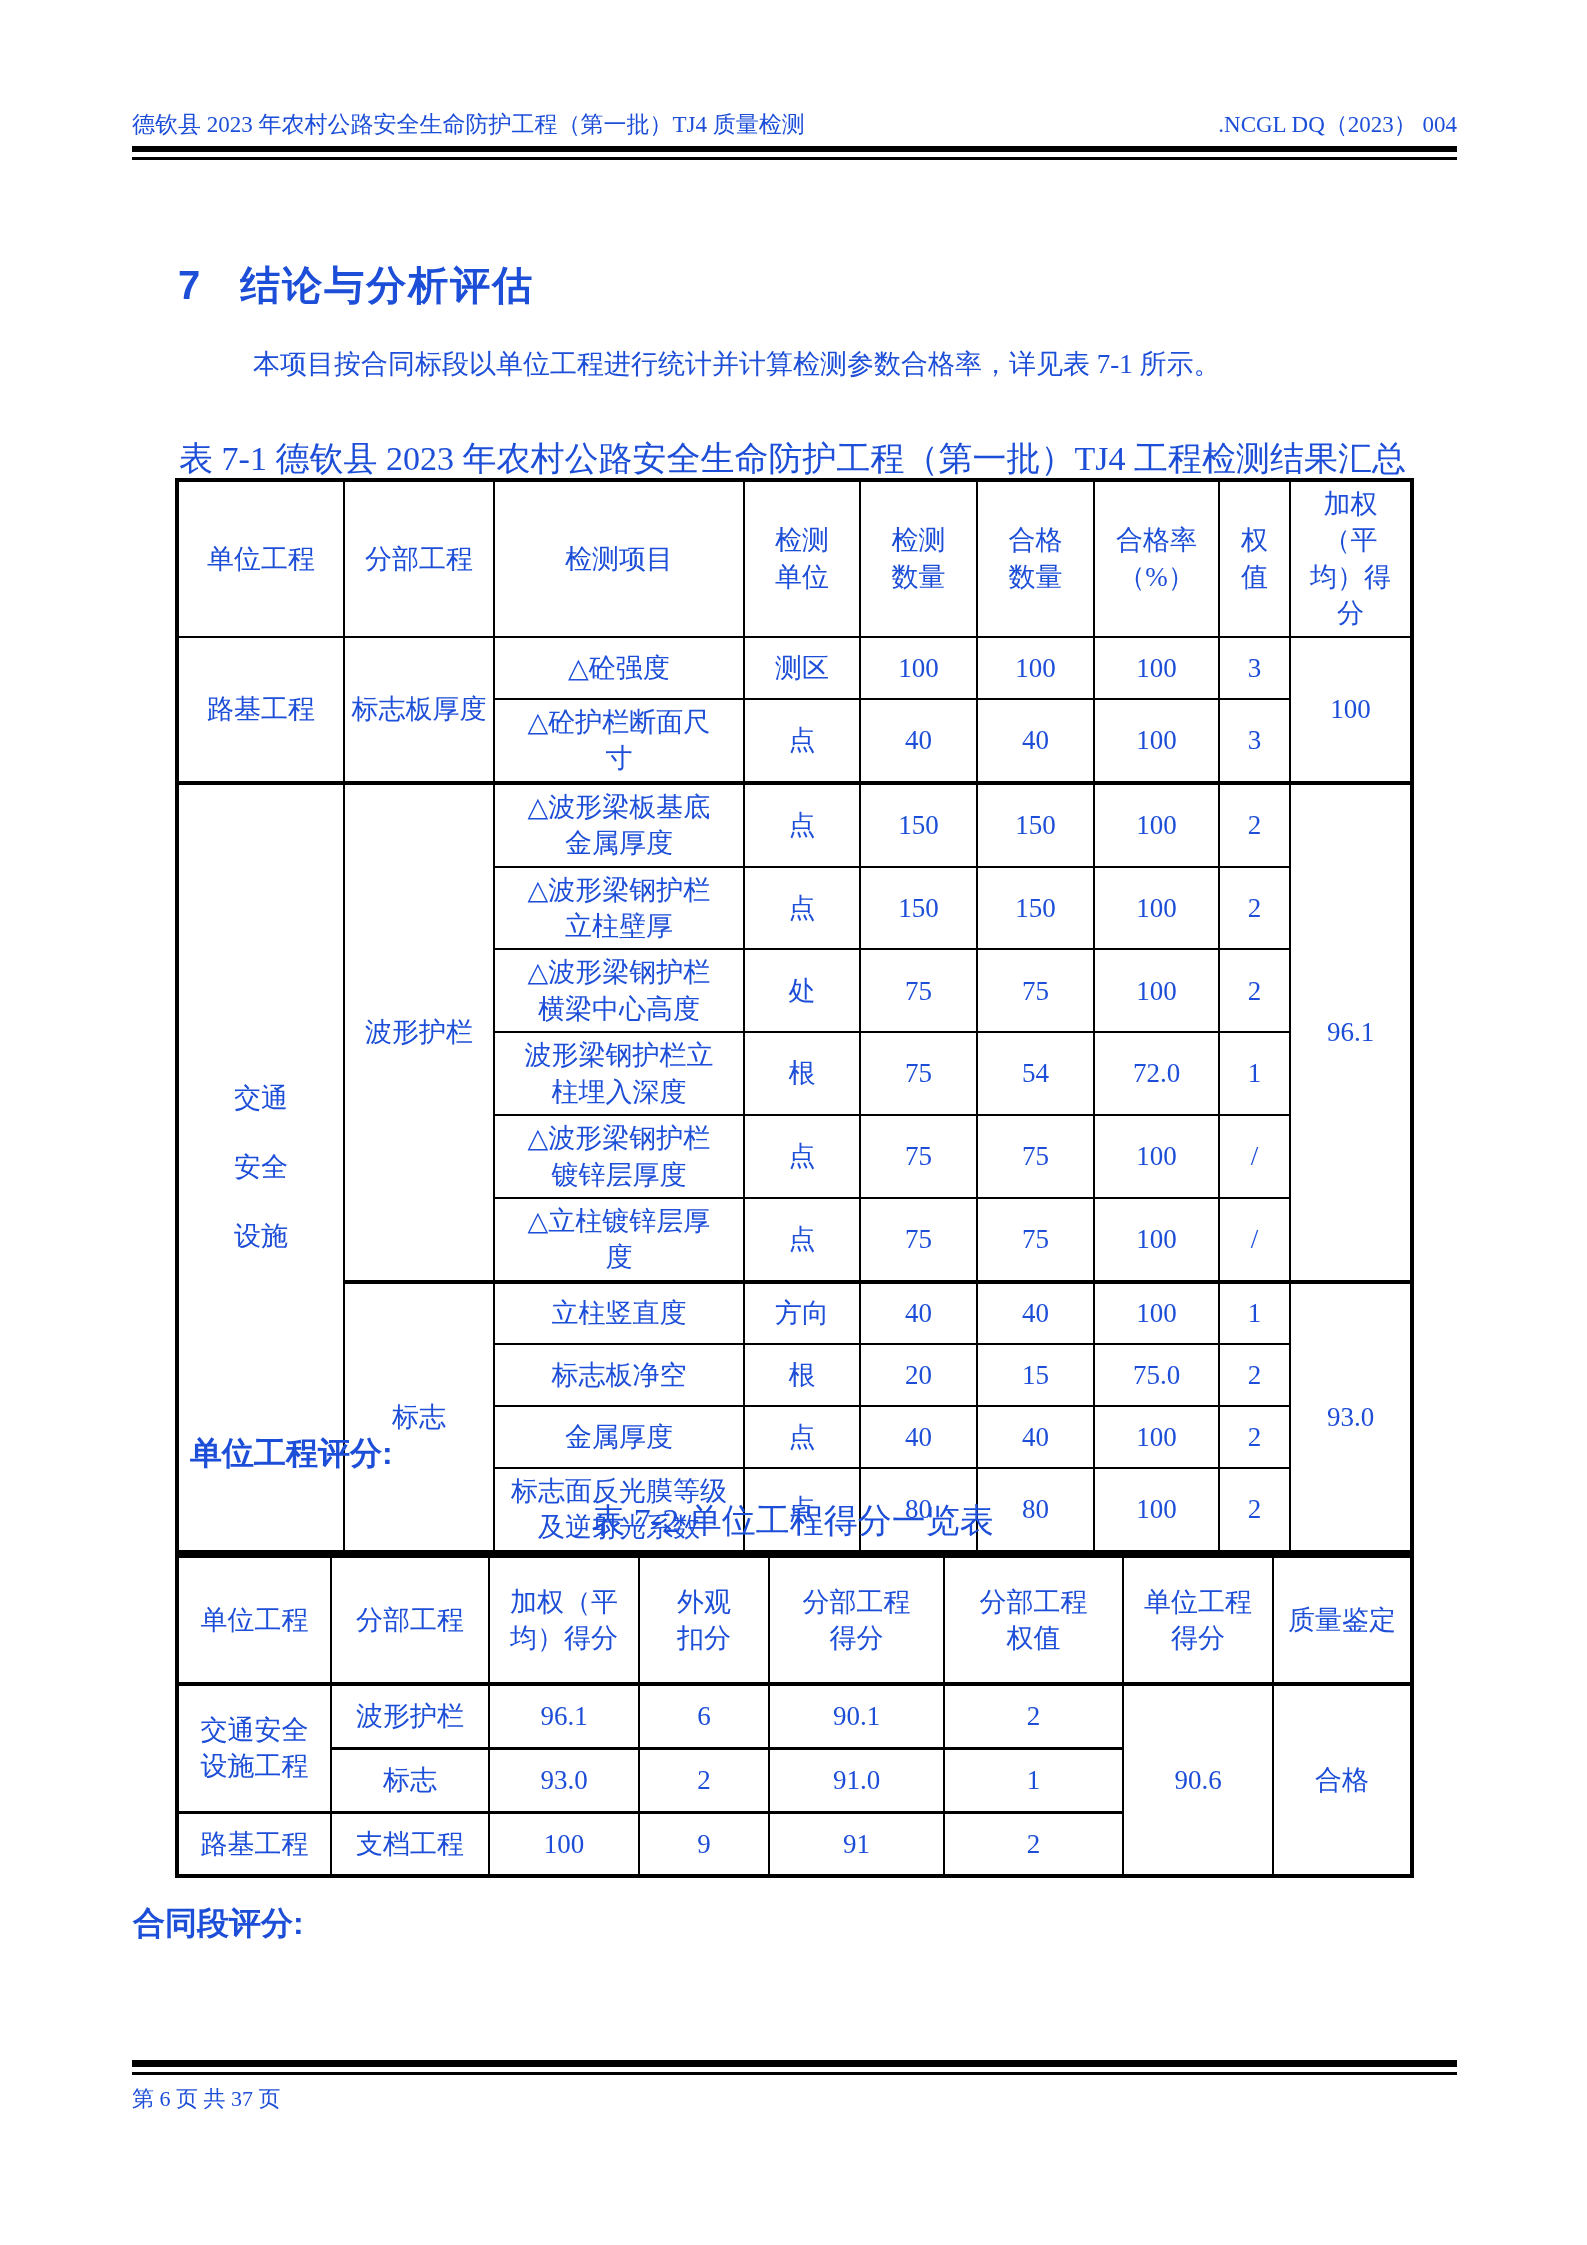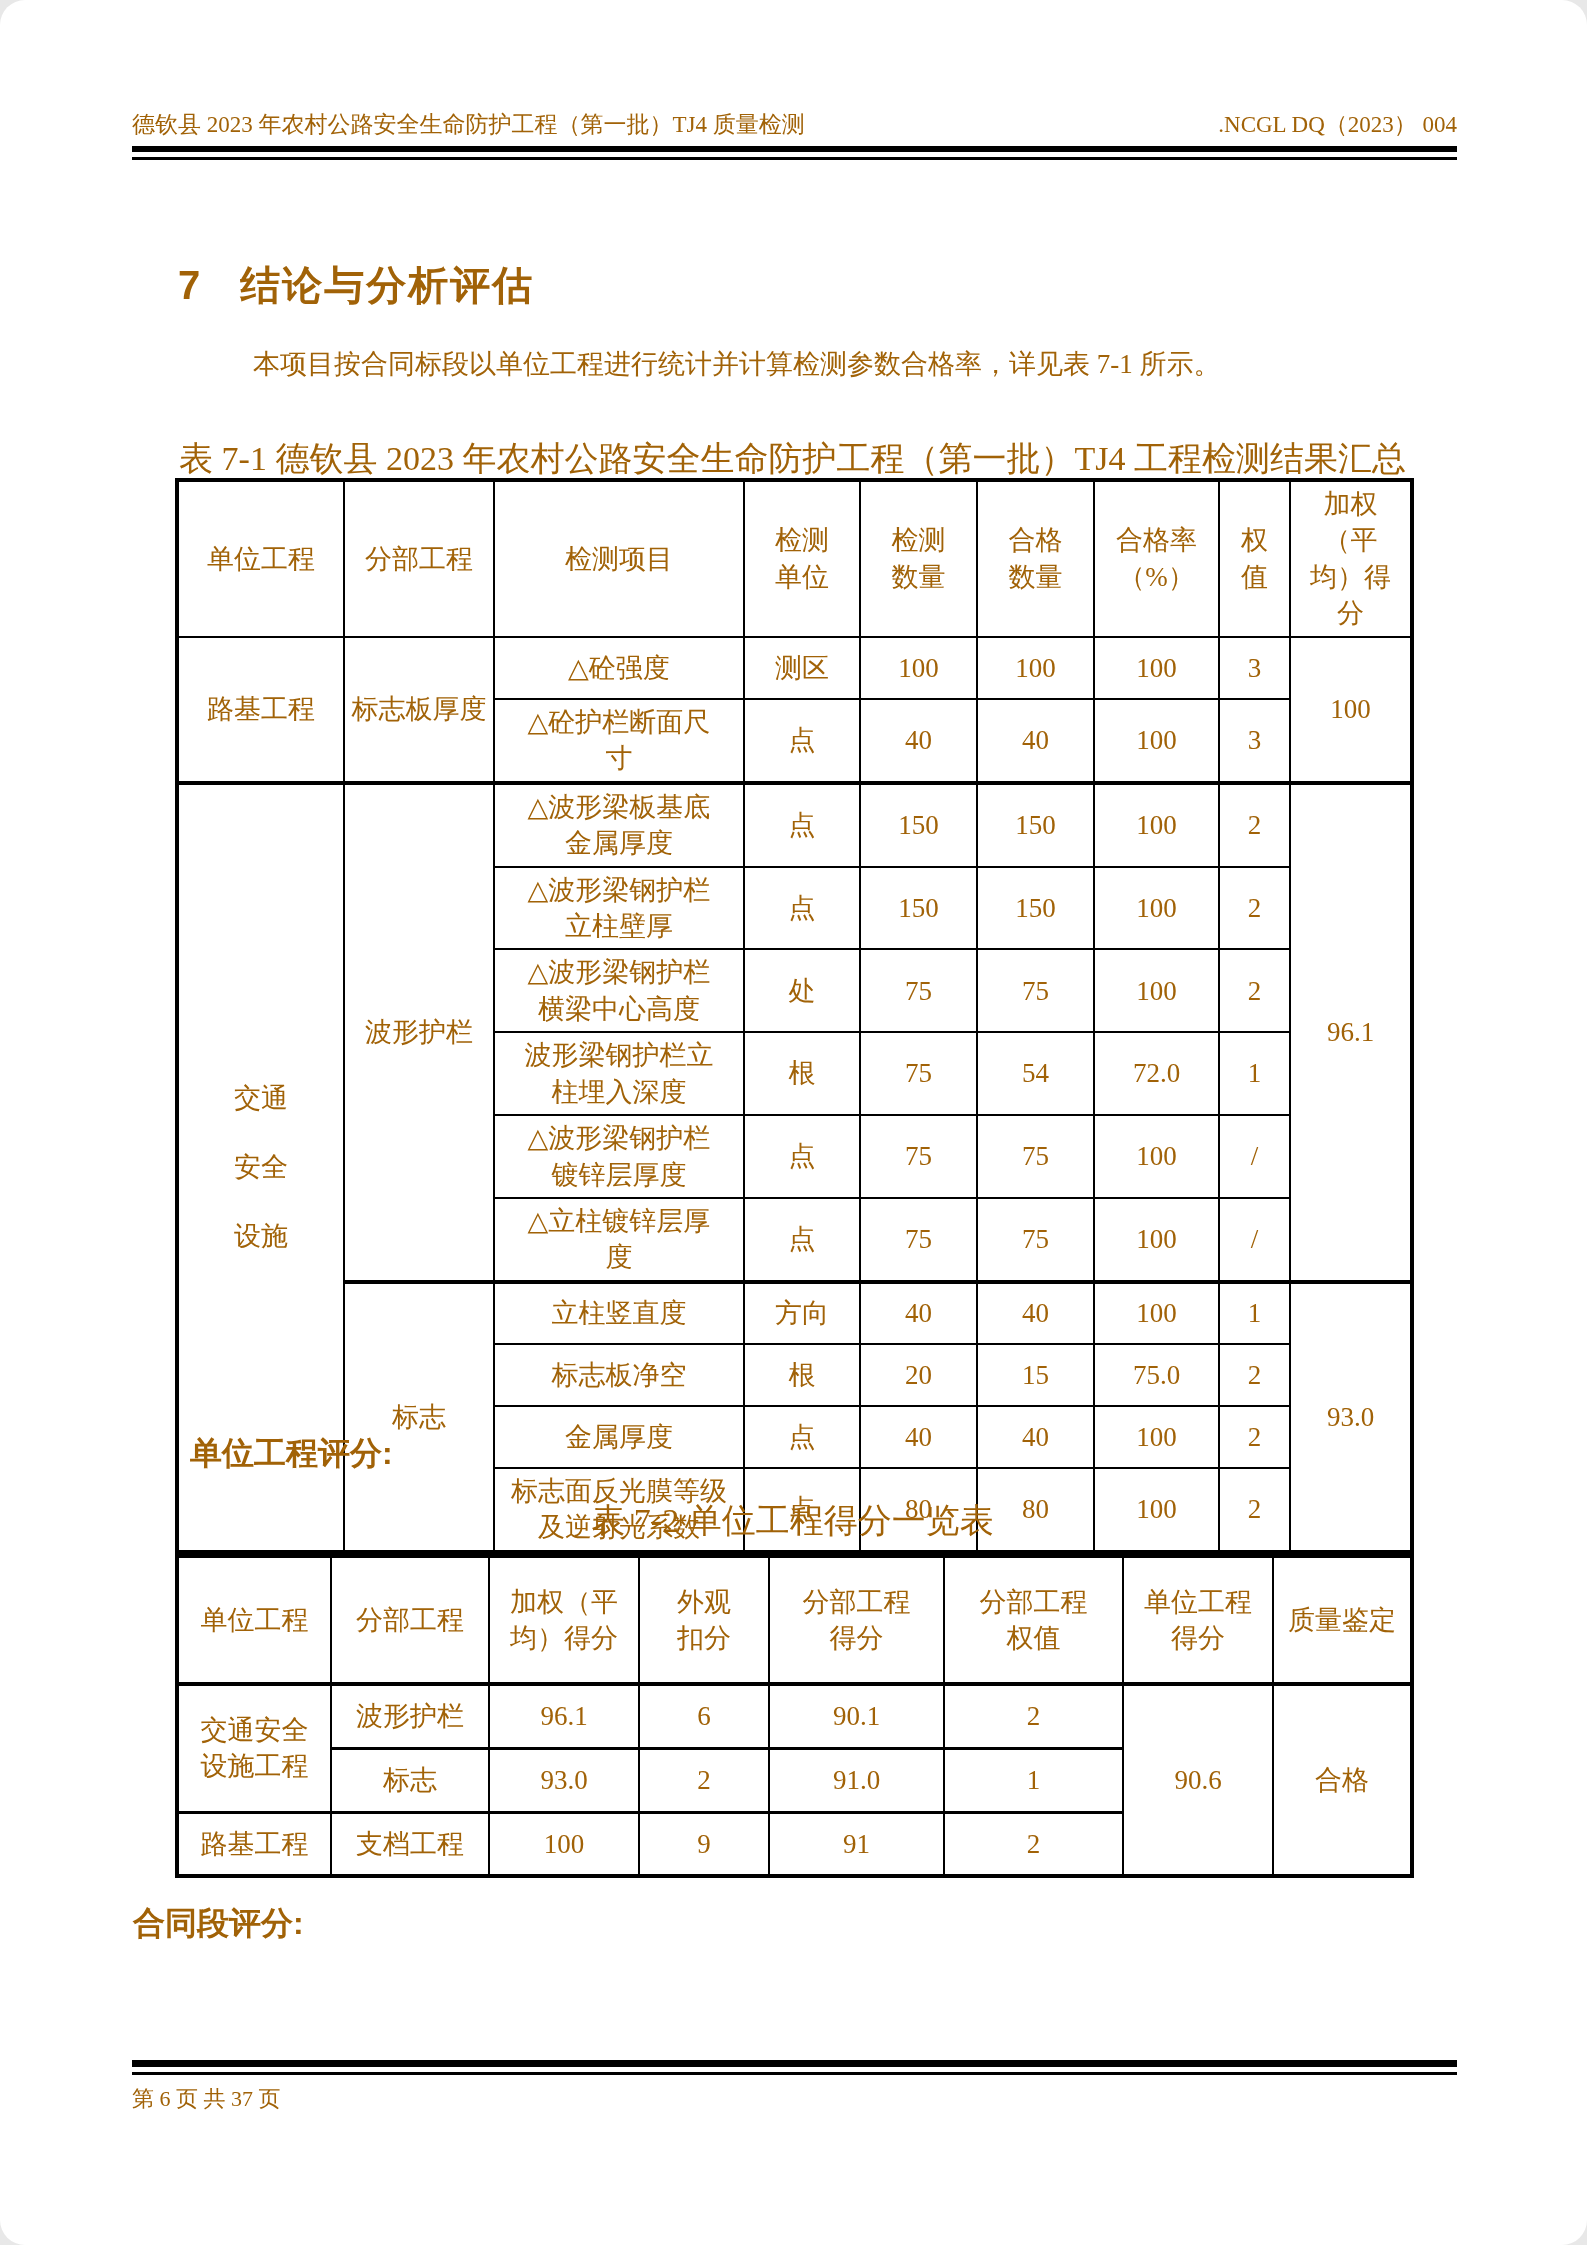--- a/index.html
+++ b/index.html
@@ -1,17 +1,17 @@
 <!DOCTYPE html>
 <html><head>
 <meta charset="utf-8">
 <style>
   html,body{margin:0;padding:0;background:#e8e8e8;}
   .page{position:relative;width:1587px;height:2245px;background:#ffffff;margin:0 auto;
-        font-family:"Liberation Serif","DejaVu Serif",serif;color:#a16207;overflow:hidden;border-radius:25px;}
+        font-family:"Liberation Serif","DejaVu Serif",serif;color:#1d4ed8;overflow:hidden;}
   .page-header{position:absolute;left:132px;right:130px;top:110px;display:flex;
         justify-content:space-between;font-size:23px;line-height:1.3;}
   .rule{position:absolute;left:132px;right:130px;background:#000;}
   .rule-top-thick{top:146px;height:6px;}
   .rule-top-thin{top:157px;height:3px;}
   .rule-bottom-thick{top:2060px;height:7px;}
   .rule-bottom-thin{top:2072px;height:3px;}
   .heading{position:absolute;left:178px;top:258px;font-size:40px;font-weight:bold;
         font-family:"Liberation Sans","DejaVu Sans",sans-serif;letter-spacing:2px;}
   .heading .num{margin-right:38px;}

